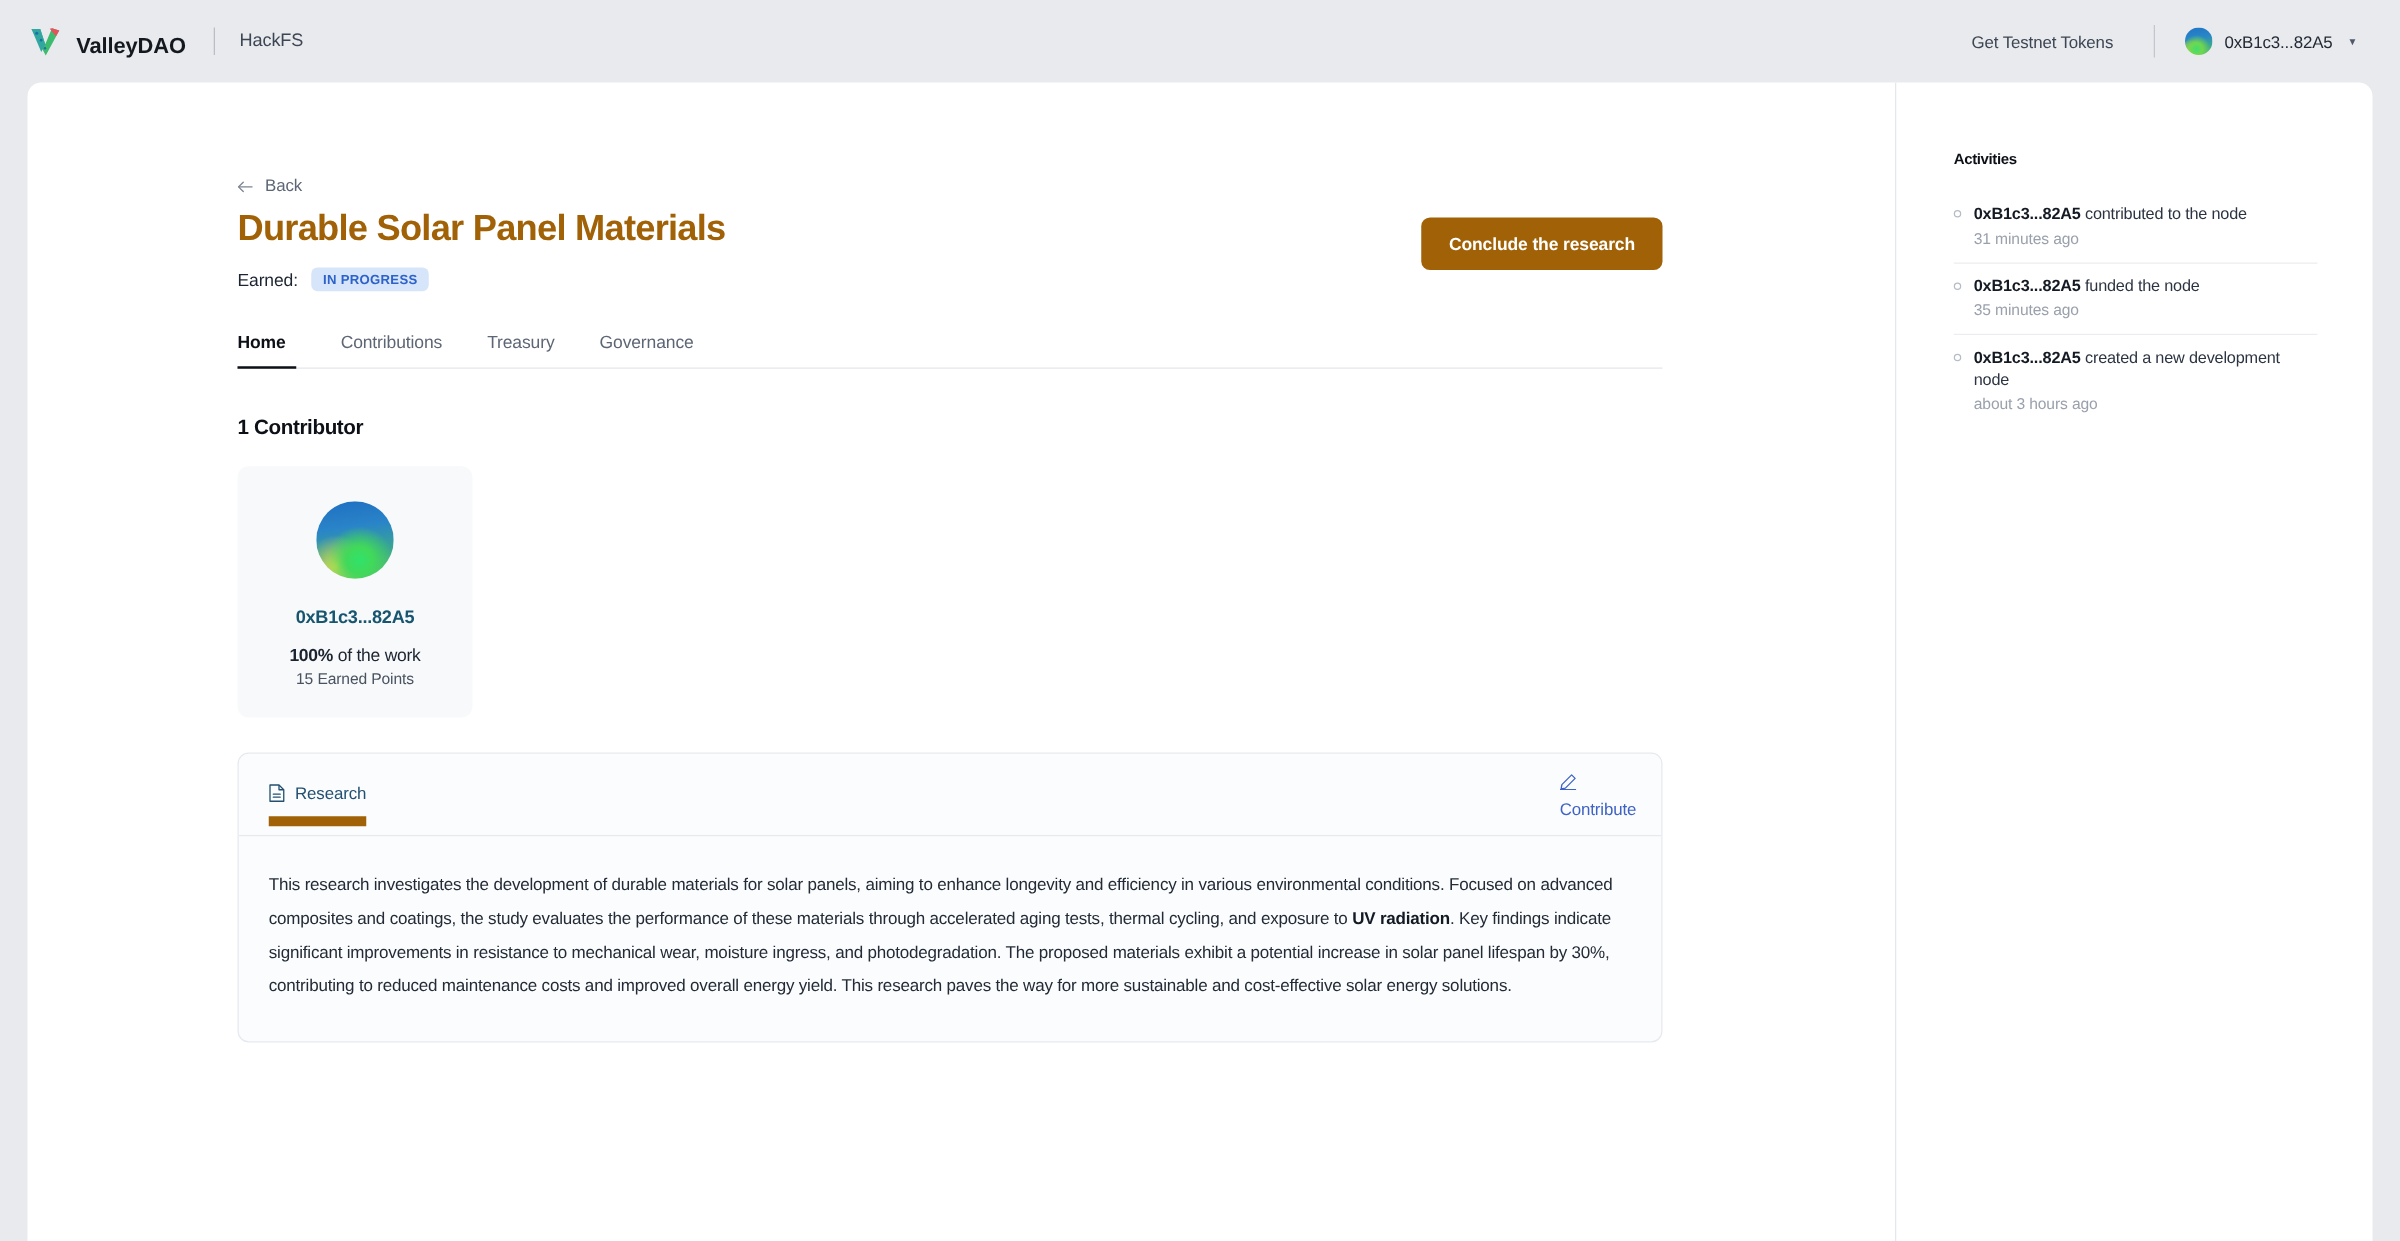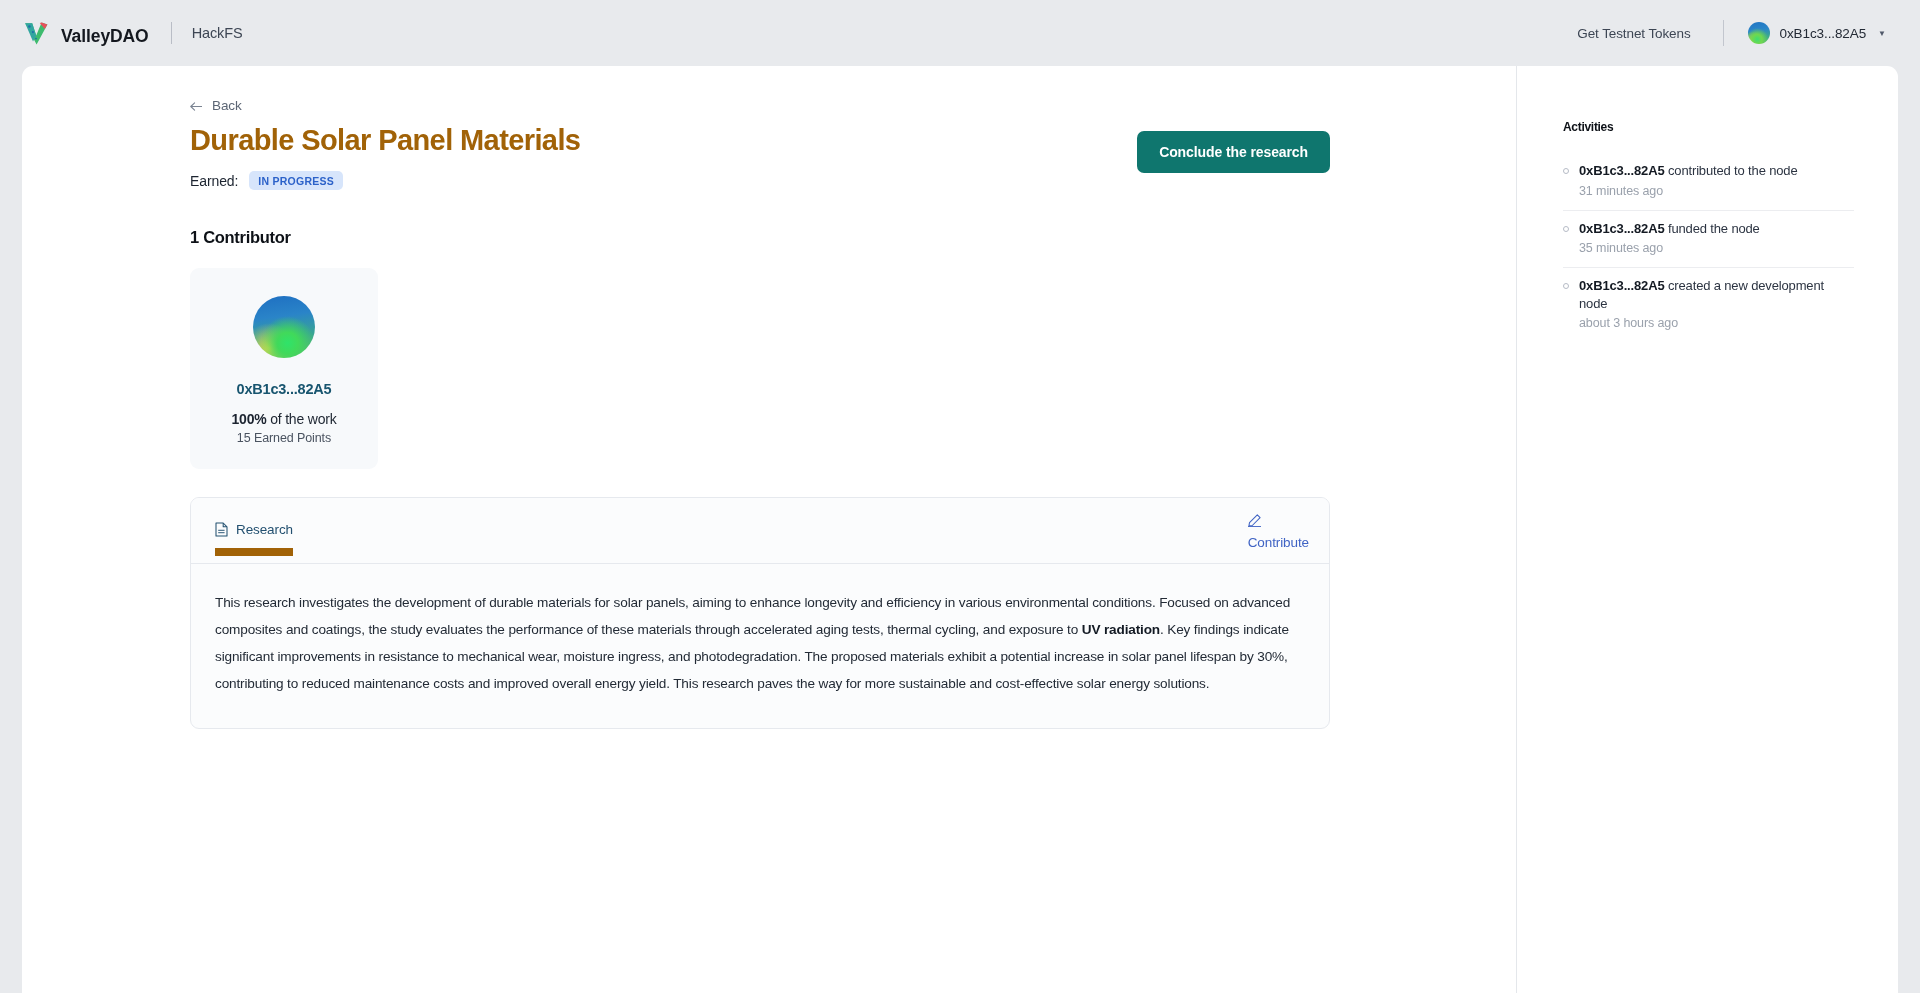--- a/index.html
+++ b/index.html
@@ -96,21 +96,21 @@
   .shell {
     margin: 0 22px;
     height: 927px;
     background: #ffffff;
     border-radius: 11px 11px 0 0;
     display: flex;
     overflow: hidden;
   }
   .main-col {
     width: 1494px;
-    padding: 32px 0 0 168px;
+    padding: 75px 0 0 168px;
     position: relative;
   }
   .content {
     width: 1140px;
   }
 
   
   .back-link {
     display: inline-flex;
     align-items: center;
@@ -149,21 +149,21 @@
   .status-badge {
     background: #d7e5fb;
     color: #2c62c9;
     font-size: 10.5px;
     font-weight: 700;
     letter-spacing: 0.25px;
     padding: 4px 9px 3px;
     border-radius: 5px;
   }
   .conclude-btn {
-    background: #0f766e;
+    background: #a16207;
     color: #ffffff;
     font-size: 14px;
     font-weight: 700;
     letter-spacing: -0.1px;
     border: none;
     border-radius: 7px;
     padding: 13px 22px;
     cursor: pointer;
     font-family: inherit;
     white-space: nowrap;
@@ -393,20 +393,26 @@
         <div>
           <h1 class="page-title">Durable Solar Panel Materials</h1>
           <div class="status-row">
             <span class="status-label">Earned:</span>
             <span class="status-badge">IN PROGRESS</span>
           </div>
         </div>
         <button class="conclude-btn">Conclude the research</button>
       </div>
 
+      <div class="tabs">
+        <button class="tab active">Home</button>
+        <button class="tab">Contributions</button>
+        <button class="tab">Treasury</button>
+        <button class="tab">Governance</button>
+      </div>
 
       <h2 class="section-heading">1 Contributor</h2>
 
       <div class="contrib-card">
         <div class="avatar-lg"></div>
         <div class="contrib-addr">0xB1c3...82A5</div>
         <div class="contrib-work"><b>100%</b><span> of the work</span></div>
         <div class="contrib-points">15 Earned Points</div>
       </div>
 

